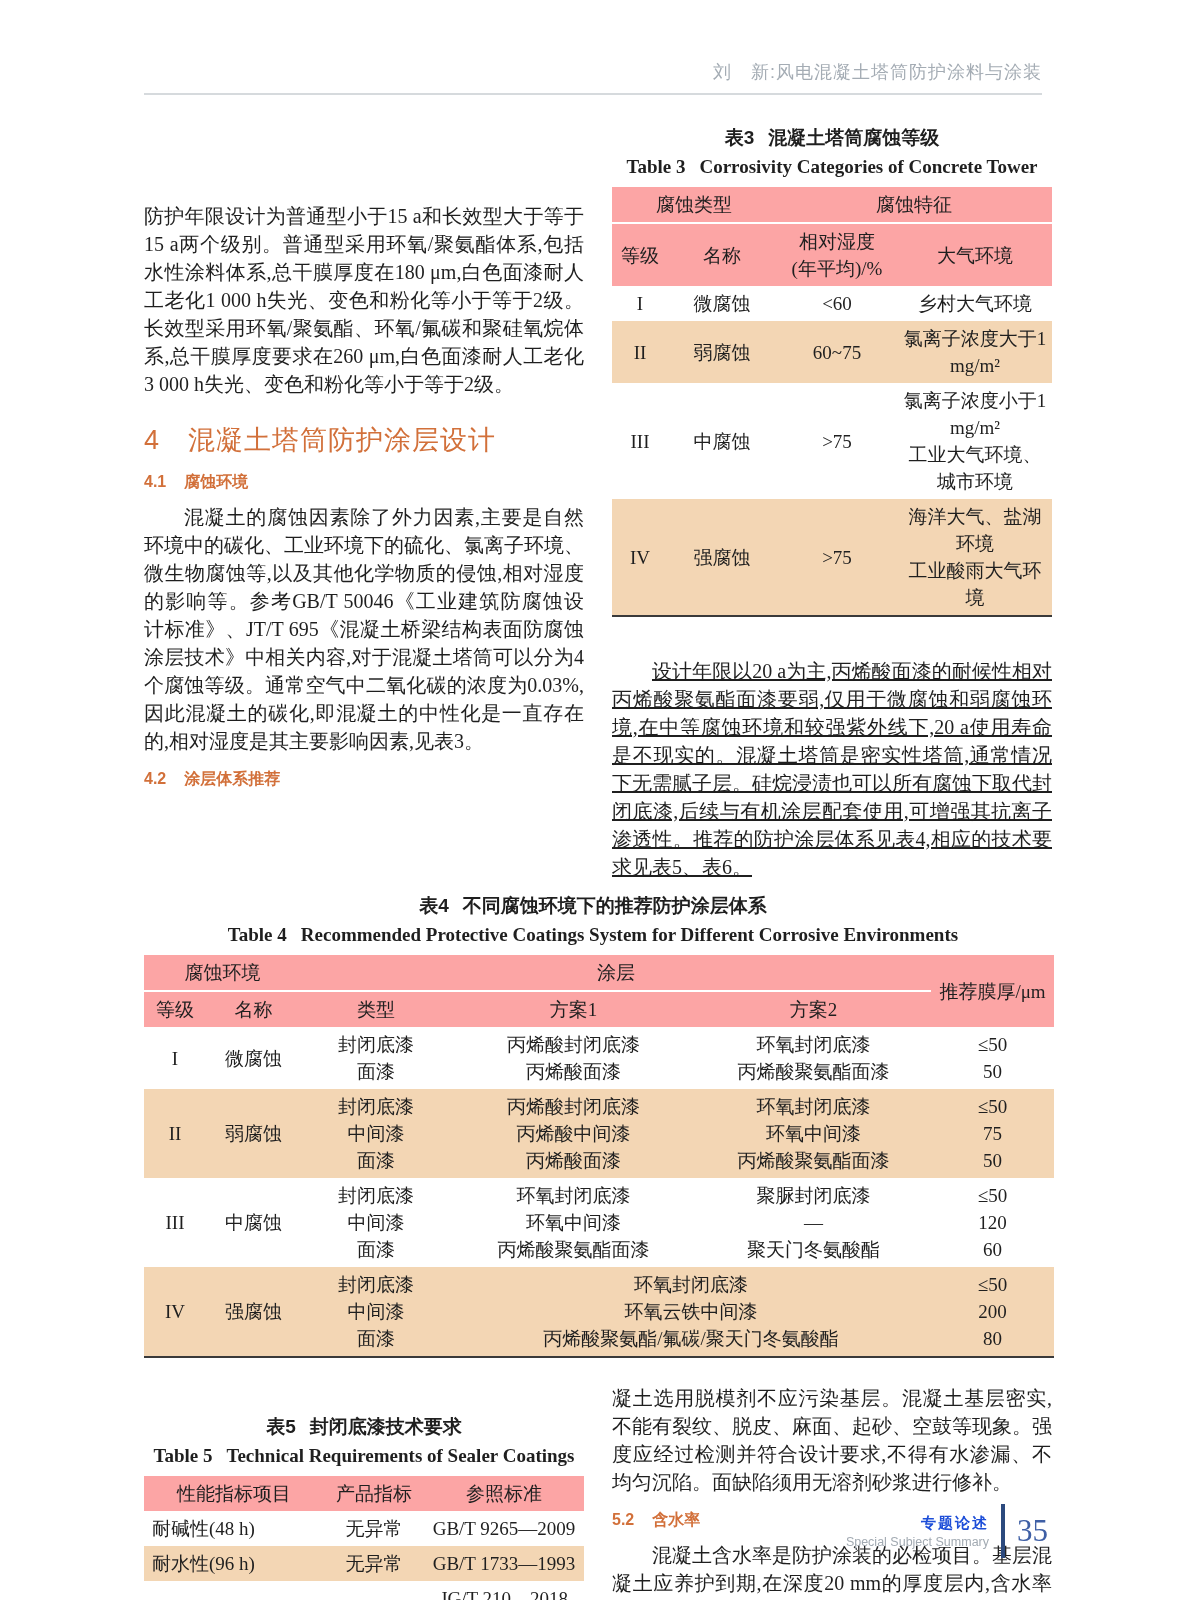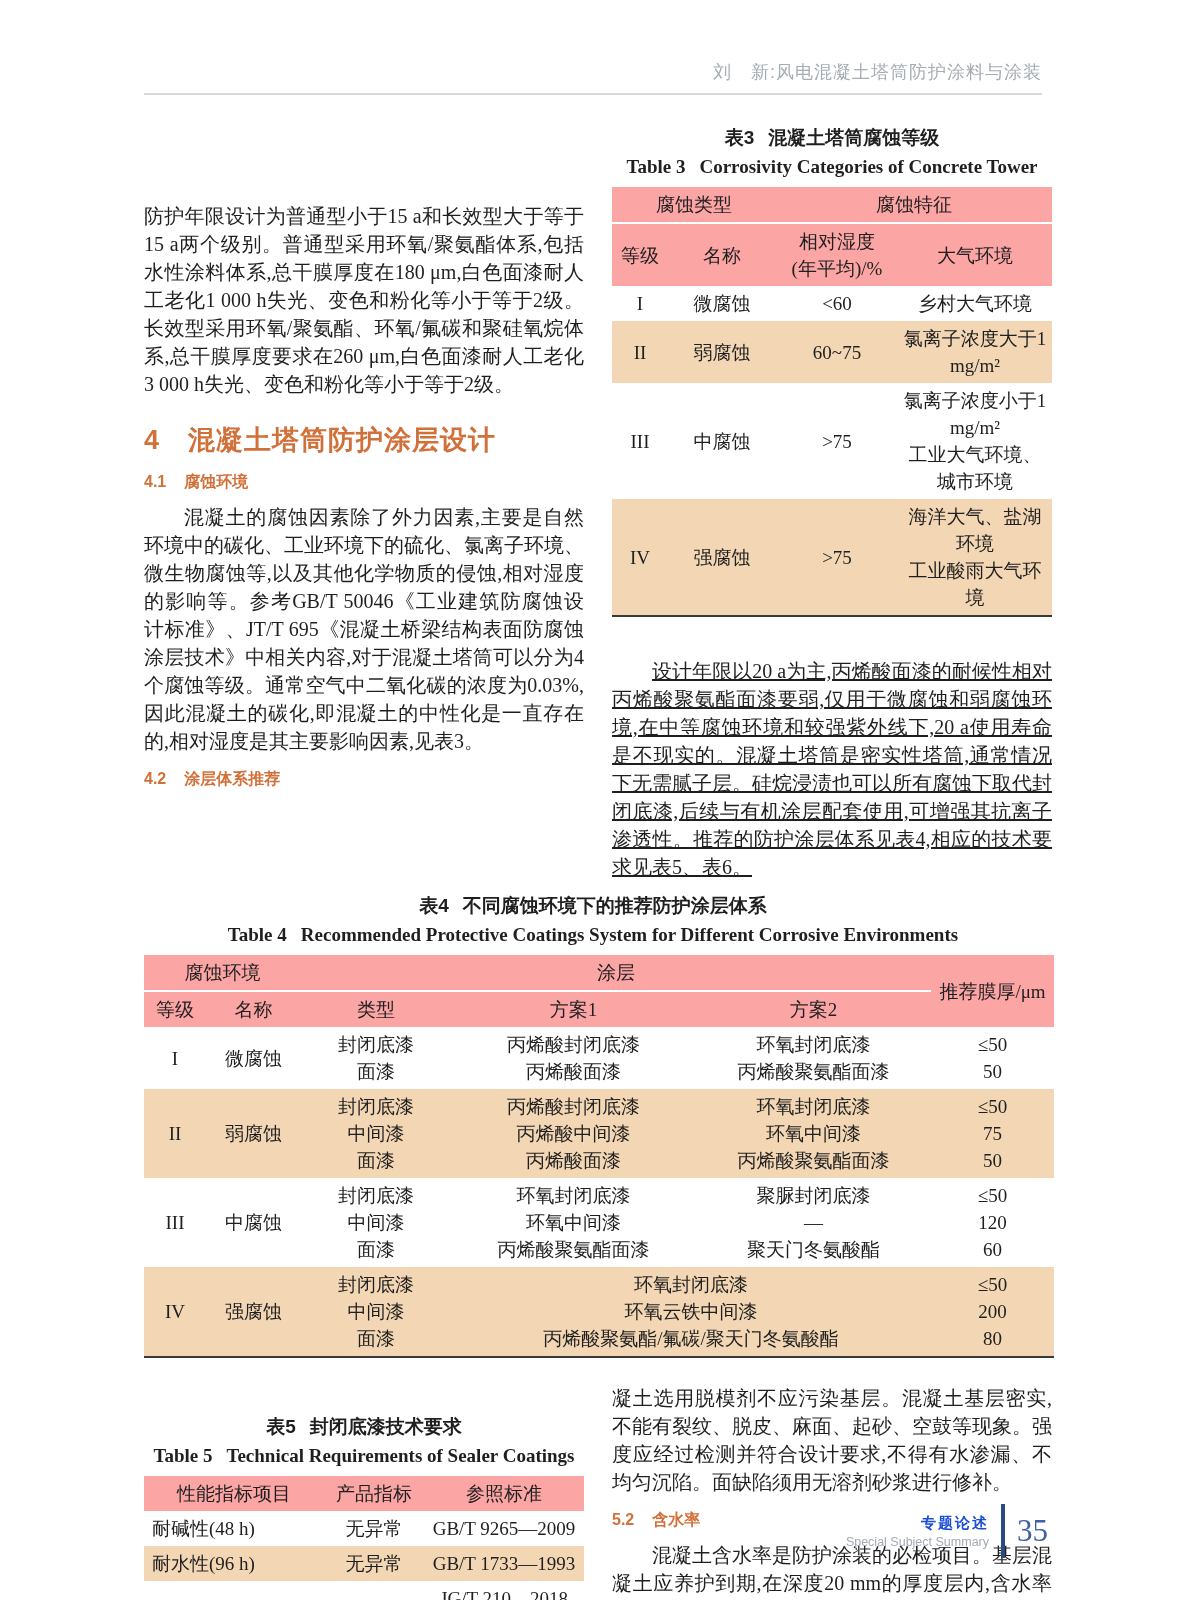--- a/index.html
+++ b/index.html
@@ -27,21 +27,21 @@
   .cols { display:flex; gap:28px; margin-top:26px;align-items:center; }
   .col { width:440px; flex:0 0 440px; }
 
   
   .para { font-size:20px; line-height:28px; text-align:justify; }
   .ind { text-indent:2em; }
 
   
   .h-big {
     font-family:"Liberation Sans","DejaVu Sans",sans-serif;
-    font-weight:bold; font-size:27px; color:#d2703a;
+    font-weight:normal; font-size:27px; color:#d2703a;
     margin:24px 0 12px 0; letter-spacing:1px;
   }
   .h-big .no { margin-right:28px; }
   .h-sub {
     font-family:"Liberation Sans","DejaVu Sans",sans-serif;
     font-weight:bold; font-size:16px; color:#d2703a;
     margin:14px 0 10px 0;
   }
   .h-sub .no { margin-right:18px; }
 

